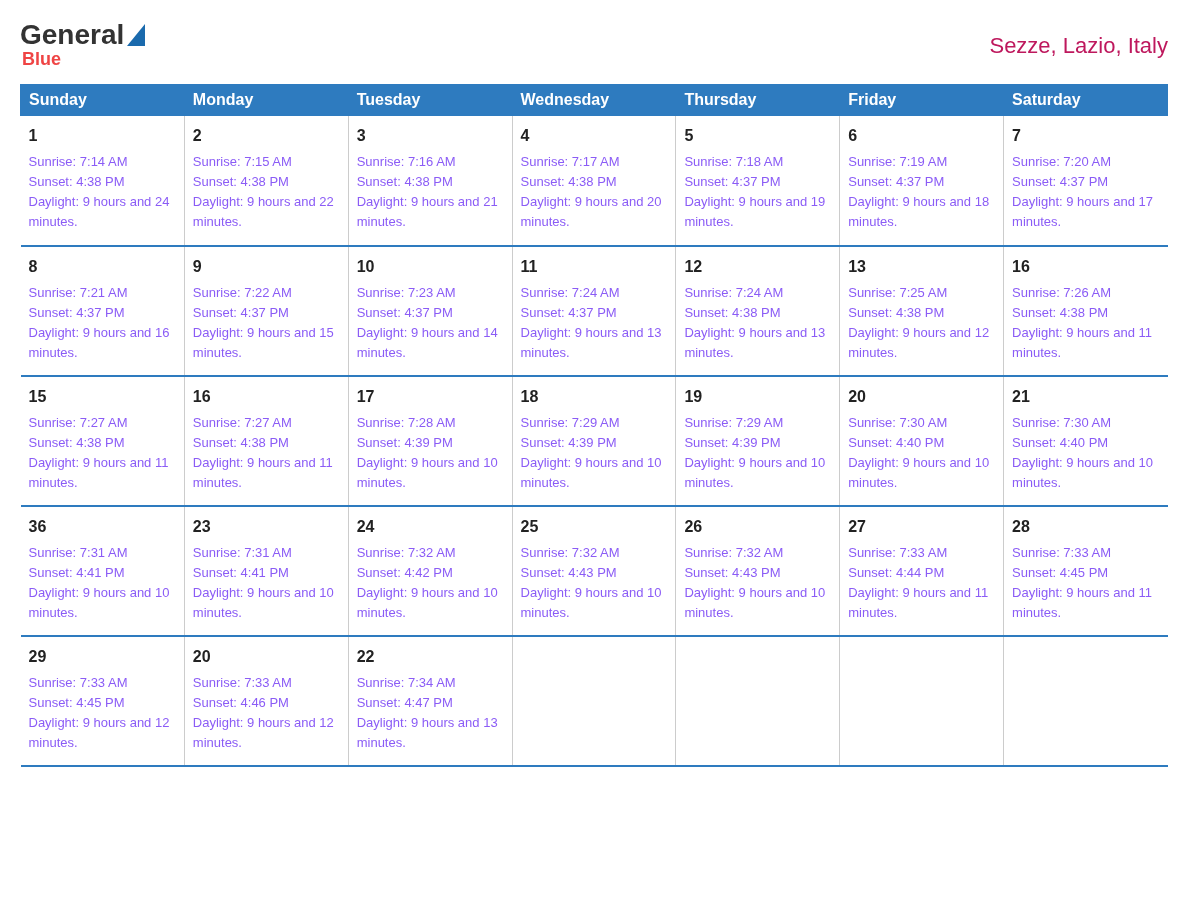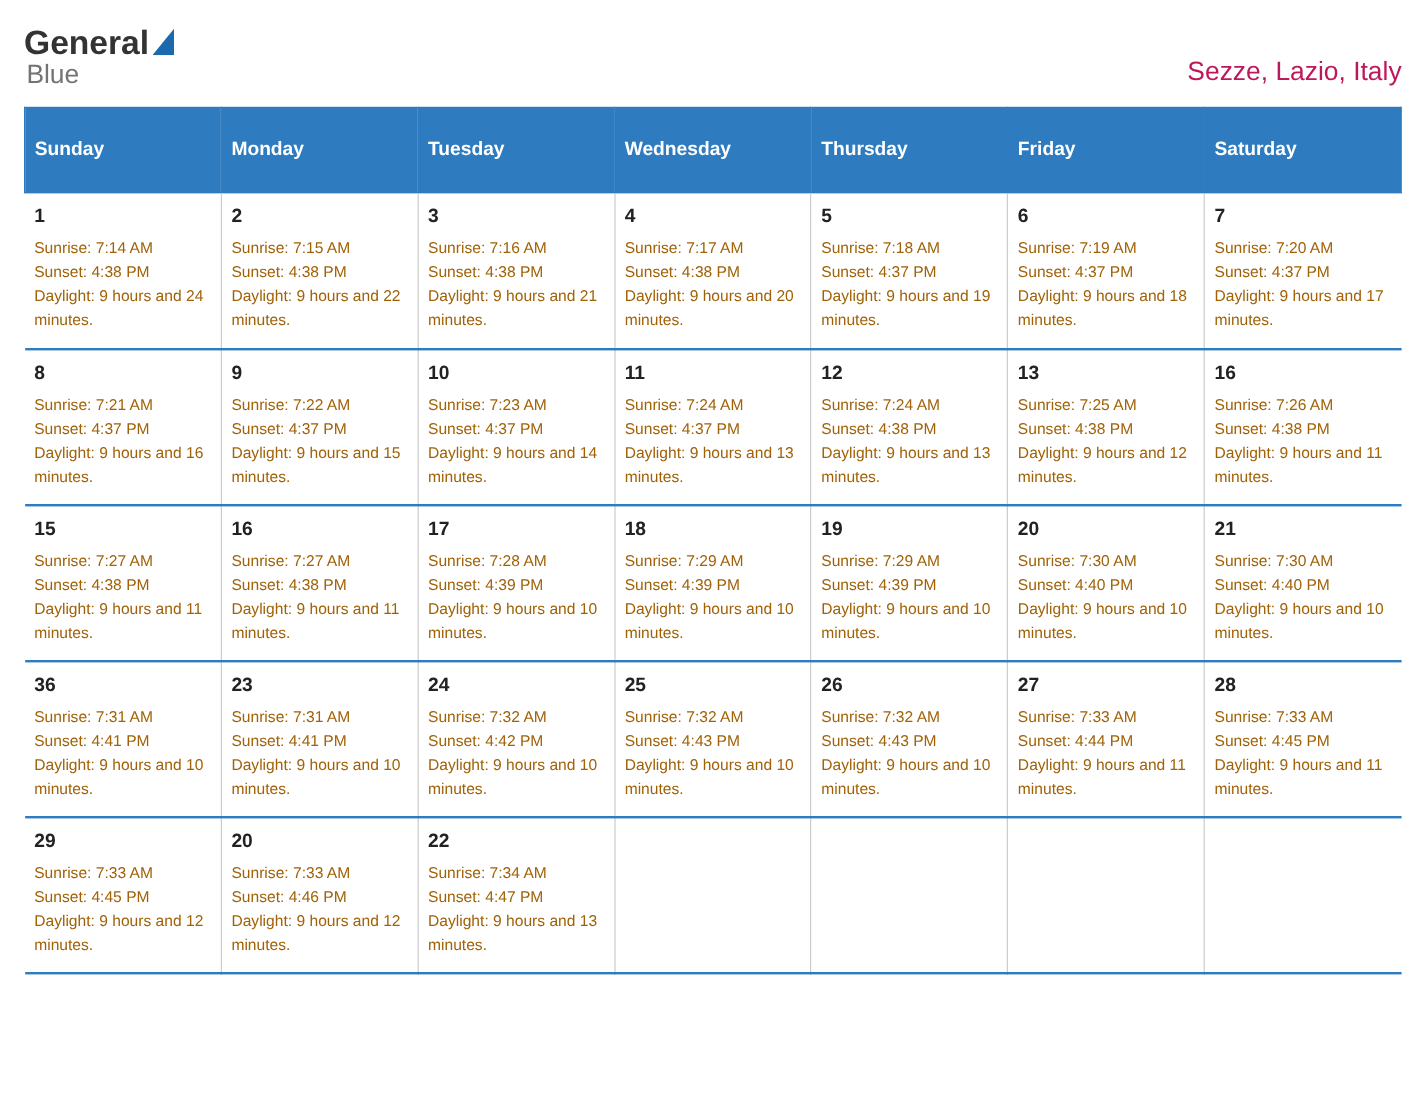--- a/index.html
+++ b/index.html
@@ -6,38 +6,38 @@
     body {
       font-family: Arial, sans-serif;
       background: #fff;
       padding: 20px;
       width: 1188px;
       min-height: 918px;
     }
     .header {
       display: flex;
       justify-content: space-between;
-      align-items: flex-end;
+      align-items: center;
       margin-bottom: 16px;
     }
     .logo {
       display: flex;
       flex-direction: column;
       align-items: flex-start;
     }
     .logo-general {
       font-size: 28px;
       font-weight: bold;
       color: #333;
       line-height: 1;
     }
     .logo-blue {
-      font-size: 22px;
-      font-weight: normal;
-      color: #737373;
+      font-size: 18px;
+      font-weight: bold;
+      color: #ef4444;
       line-height: 1;
       margin-left: 2px;
     }
     .title-block {
       text-align: right;
     }
     .month-title {
       font-size: 52px;
       font-weight: bold;
       color: #222;
@@ -53,21 +53,21 @@
       border-collapse: collapse;
       table-layout: fixed;
     }
     thead tr {
       background-color: #2e7bbf;
     }
     thead th {
       color: #fff;
       font-size: 16px;
       font-weight: bold;
-      padding: 26px 8px;
+      padding: 6px 8px;
       text-align: left;
       border: 1px solid #2e7bbf;
     }
     tbody tr {
       border-bottom: 2px solid #2e7bbf;
     }
     tbody td {
       vertical-align: top;
       padding: 8px;
       font-size: 13.5px;
@@ -80,21 +80,21 @@
       border-right: none;
     }
     .day-num {
       font-size: 16px;
       font-weight: bold;
       display: block;
       margin-bottom: 4px;
     }
     .day-info {
       font-size: 13px;
-      color: #a16207;
+      color: #8b5cf6;
       line-height: 1.55;
     }
     .empty-cell {
       background: #fff;
     }
     
     .logo-row {
       display: flex;
       align-items: center;
     }

